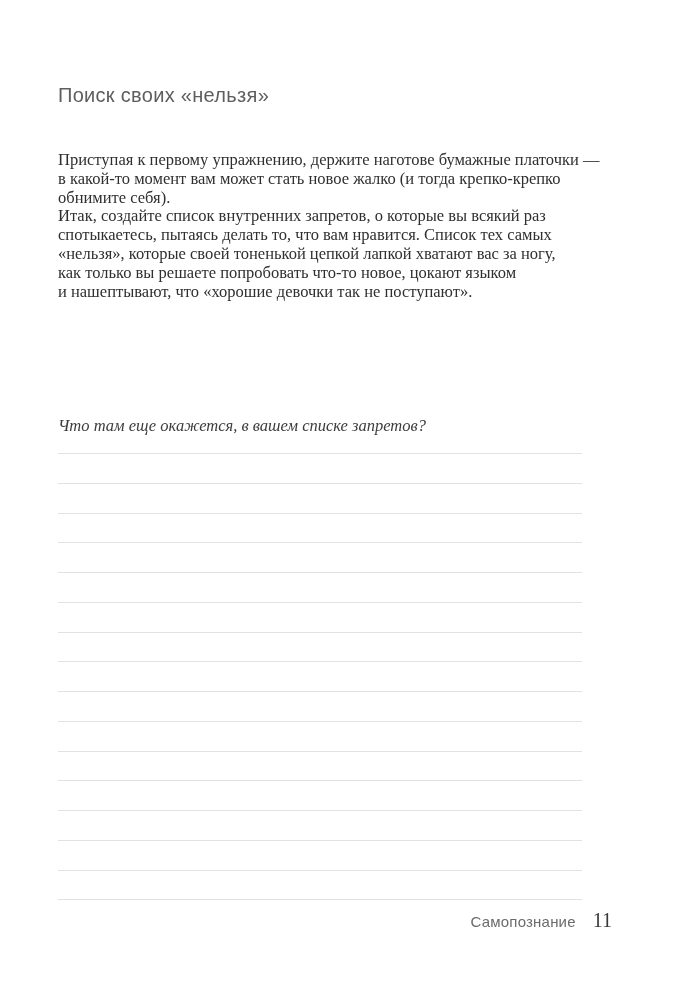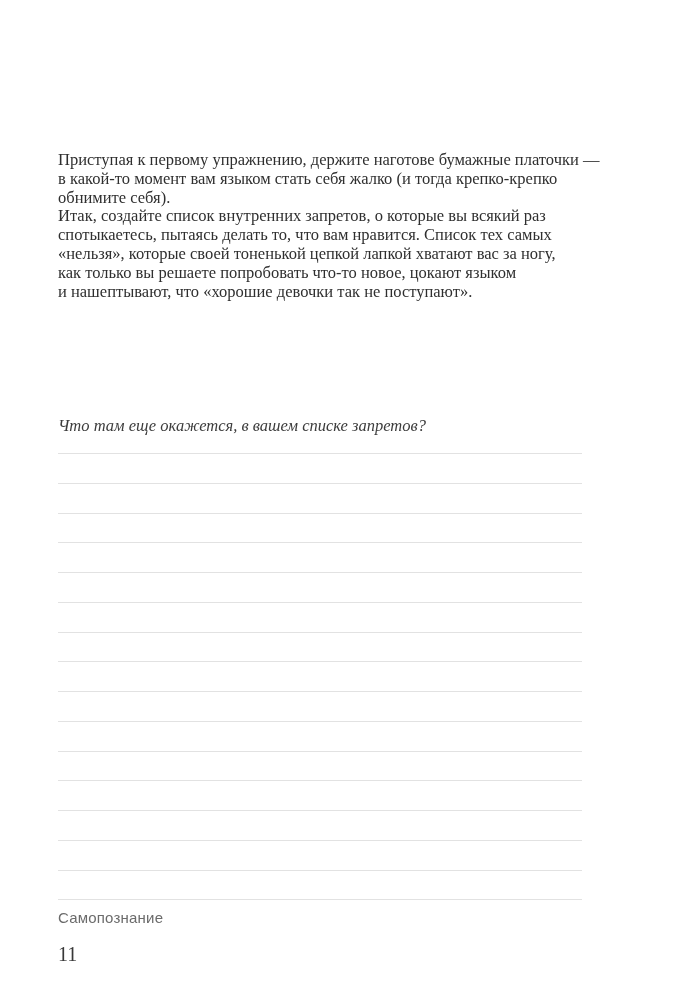--- a/index.html
+++ b/index.html
@@ -58,43 +58,43 @@
   }
   .footer {
     position: absolute;
     top: 909px;
     left: 58px;
     width: 554px;
     display: flex;
     justify-content: flex-end;
     align-items: baseline;
     gap: 17px;
-    flex-direction: column;
   }
   .footer-section {
     font-family: "Liberation Sans", "DejaVu Sans", sans-serif;
     font-weight: 400;
     font-size: 15px;
     letter-spacing: 0.2px;
     color: var(--footer-text, #6b6b6b);
   }
   .footer-page {
     font-family: "Liberation Serif", "DejaVu Serif", serif;
     font-size: 20px;
     color: var(--page-number-text, #383838);
   }
 </style>
 </head>
 <body>
 
 <div class="page">
 
+  <h1 class="title">Поиск своих «нельзя»</h1>
 
   <p class="para para-1">Приступая к первому упражнению, держите наготове бумажные платочки —
-в какой-то момент вам языком стать себя жалко (и тогда крепко-крепко
+в какой-то момент вам может стать новое жалко (и тогда крепко-крепко
 обнимите себя).</p>
 
   <p class="para para-2">Итак, создайте список внутренних запретов, о которые вы всякий раз
 спотыкаетесь, пытаясь делать то, что вам нравится. Список тех самых
 «нельзя», которые своей тоненькой цепкой лапкой хватают вас за ногу,
 как только вы решаете попробовать что-то новое, цокают языком
 и нашептывают, что «хорошие девочки так не поступают».</p>
 
 
   <p class="para question">Что там еще окажется, в вашем списке запретов?</p>

